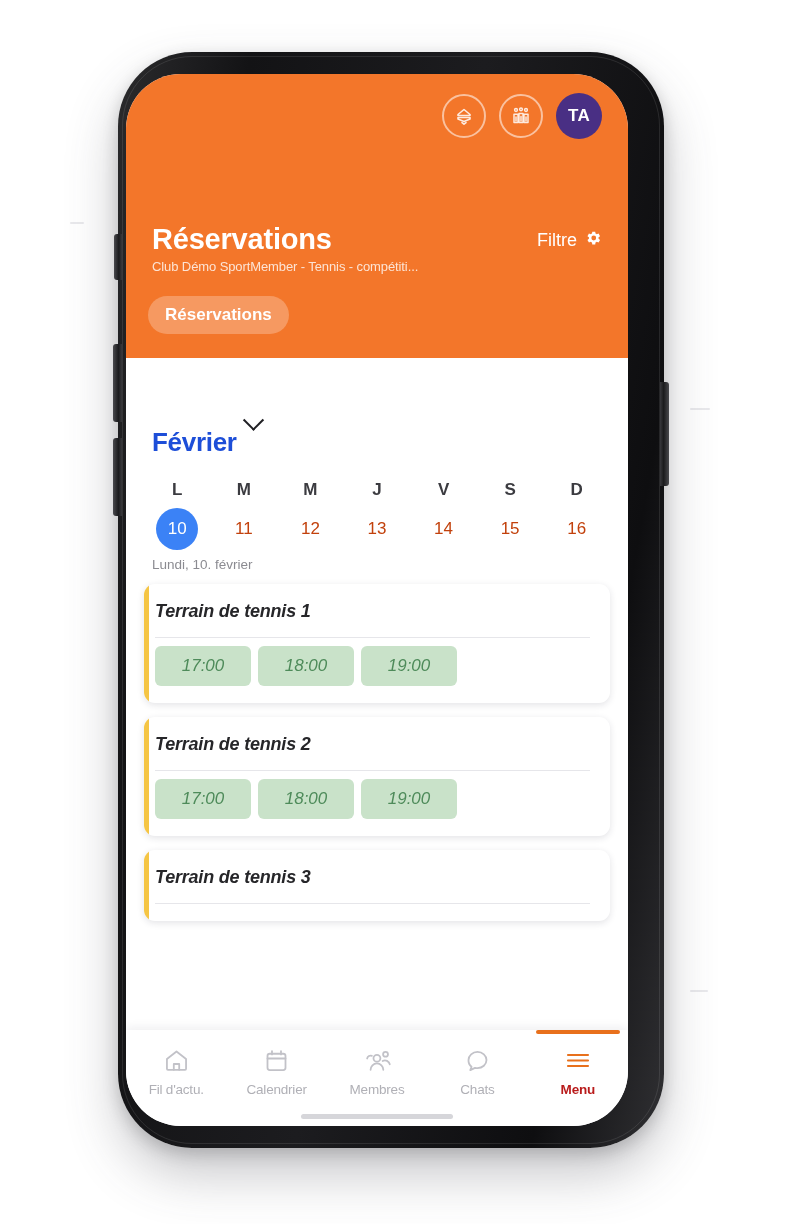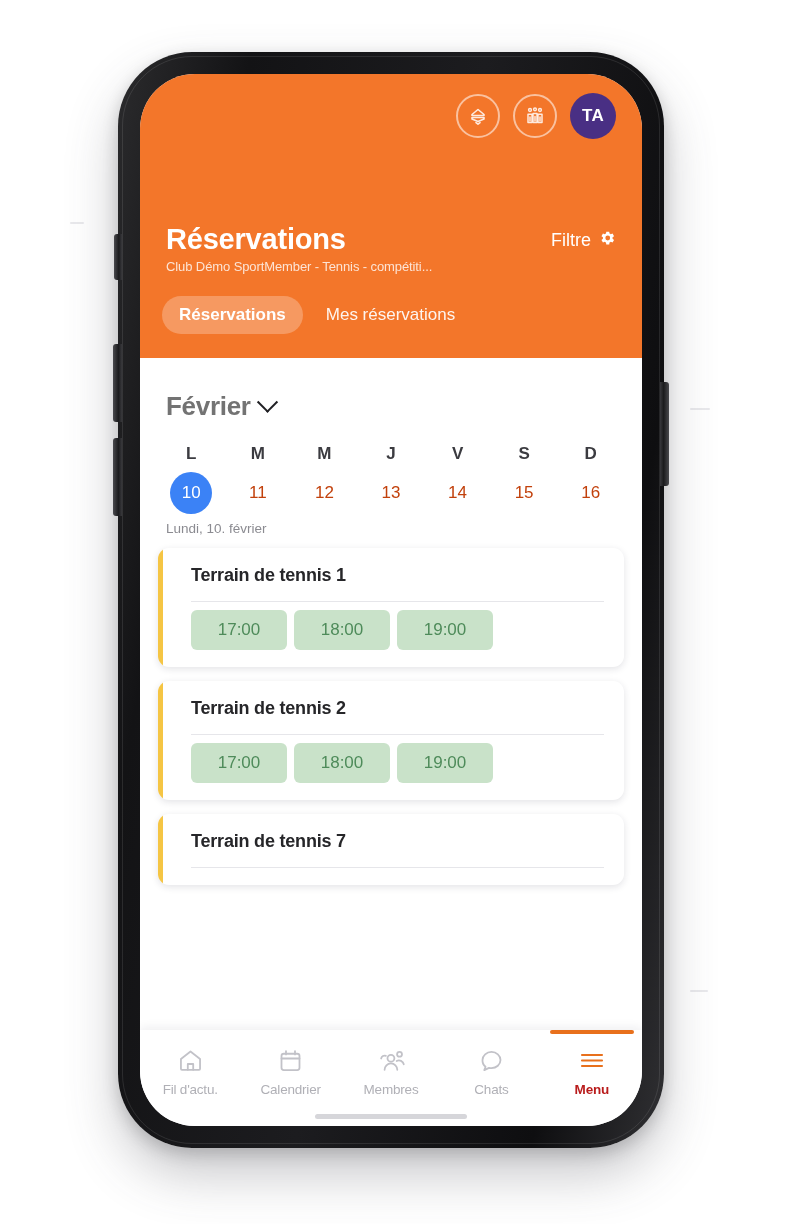--- a/index.html
+++ b/index.html
@@ -45,21 +45,21 @@
   .sb-mute  { left: -4px; top: 182px;  width: 8px; height: 46px; }
   .sb-volup { left: -5px; top: 292px;  width: 9px; height: 78px; }
   .sb-voldn { left: -5px; top: 386px;  width: 9px; height: 78px; }
   .sb-power { right: -5px; top: 330px; width: 9px; height: 104px;
               border-radius: 0 3px 3px 0;
               background: linear-gradient(270deg,#4a4a4e,#1b1b1d 60%,#39393d); }
 
   
   #screen {
     position: absolute;
-    left: 22px; top: 22px;
+    left: 8px; top: 22px;
     width: 502px; height: 1052px;
     border-radius: 55px;
     background: #f2f2f5;
     overflow: hidden;
     display: flex;
     flex-direction: column;
   }
 
   
   .header {
@@ -151,22 +151,23 @@
   }
   .month-row {
     display: flex;
     align-items: center;
     gap: 9px;
     padding: 33px 26px 0 26px;
   }
   .month-name {
     font-size: 26px;
     font-weight: bold;
-    color: #737373;
+    color: #1d4ed8;
     letter-spacing: -.3px;
+    margin-top: 36px;
   }
   .chev {
     width: 13px; height: 13px;
     border-right: 2.6px solid #1f1f23;
     border-bottom: 2.6px solid #1f1f23;
     transform: rotate(45deg) translate(-3px,-3px);
   }
 
   .week {
     display: grid;
@@ -221,21 +222,22 @@
     overflow: hidden;
     min-height: 54px;
   }
   .card-stripe {
     width: 5px;
     flex: 0 0 5px;
     background: #f5c544;
   }
   .card-body {
     flex: 1 1 auto;
-    padding: 17px 20px 17px 28px;
+    padding: 17px 20px 17px 6px;
+    font-style: italic;
   }
   .card-title {
     font-size: 18px;
     font-weight: bold;
     color: #262629;
     letter-spacing: -.2px;
   }
   .card-div {
     height: 1px;
     background: #e6e6ea;
@@ -366,21 +368,20 @@
           <span>
             <svg width="18" height="18" viewBox="0 0 24 24" fill="#ffffff">
               <path d="M19.4 13a7.6 7.6 0 0 0 0-2l2-1.5-2-3.4-2.4 1a7.7 7.7 0 0 0-1.7-1L15 3.5h-4l-.3 2.6c-.6.2-1.2.6-1.7 1l-2.4-1-2 3.4L6.6 11a7.6 7.6 0 0 0 0 2l-2 1.5 2 3.4 2.4-1c.5.4 1.1.8 1.7 1l.3 2.6h4l.3-2.6c.6-.2 1.2-.6 1.7-1l2.4 1 2-3.4-2-1.5zM13 15.2a3.2 3.2 0 1 1 0-6.4 3.2 3.2 0 0 1 0 6.4z"></path>
             </svg>
           </span>
         </div>
       </div>
 
       <div class="tabs">
         <div class="tab active">Réservations</div>
-        <div class="tab">Mes réservations</div>
       </div>
     </div>
 
     <div class="content">
 
       <div class="month-row">
         <span class="month-name">Février</span>
         <span class="chev"></span>
       </div>
 
@@ -444,21 +445,21 @@
               <div class="slot">17:00</div>
               <div class="slot">18:00</div>
               <div class="slot">19:00</div>
             </div>
           </div>
         </div>
 
         <div class="card">
           <div class="card-stripe"></div>
           <div class="card-body">
-            <div class="card-title">Terrain de tennis 7</div>
+            <div class="card-title">Terrain de tennis 3</div>
             <div class="card-div"></div>
           </div>
         </div>
 
       </div>
     </div>
 
     <div class="bottom-nav">
 
       <div class="nav-item">

